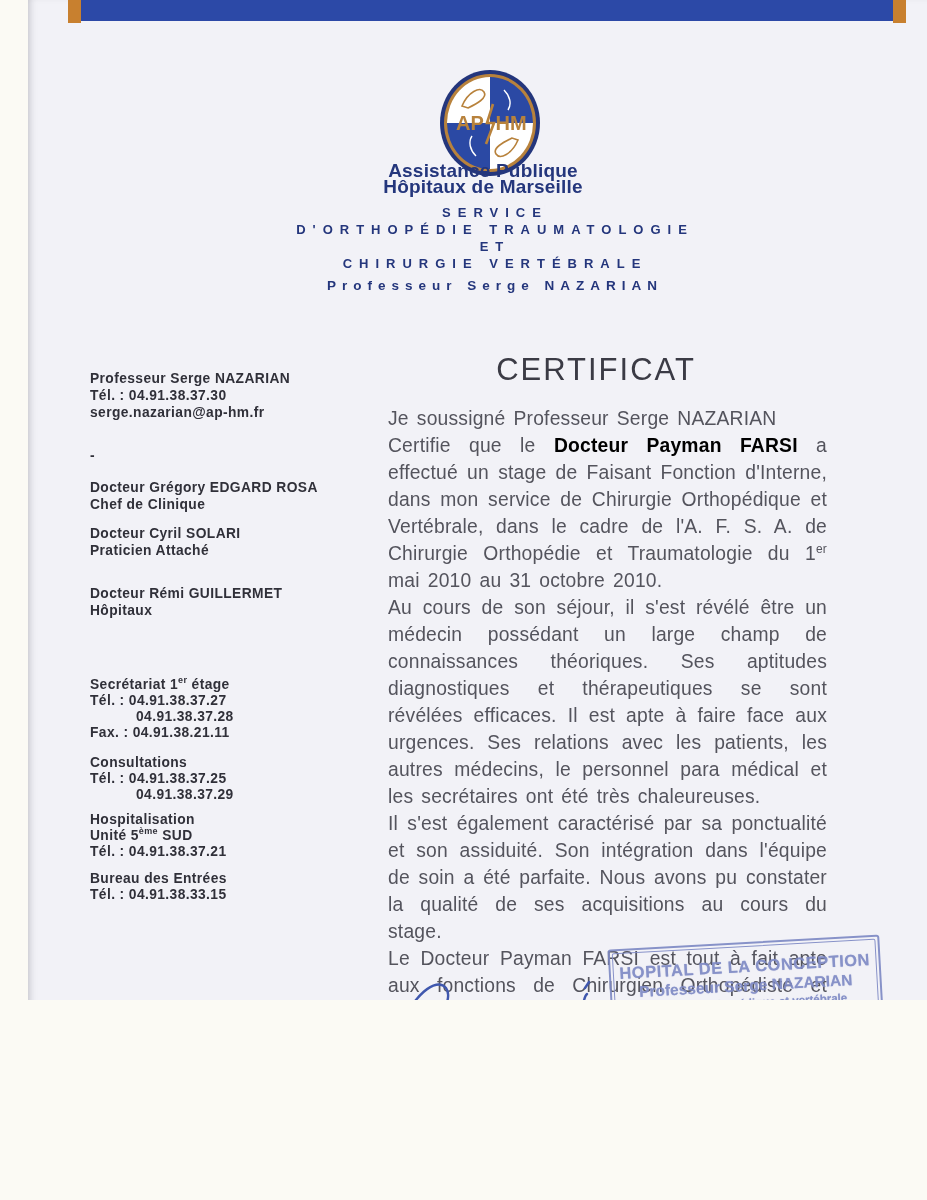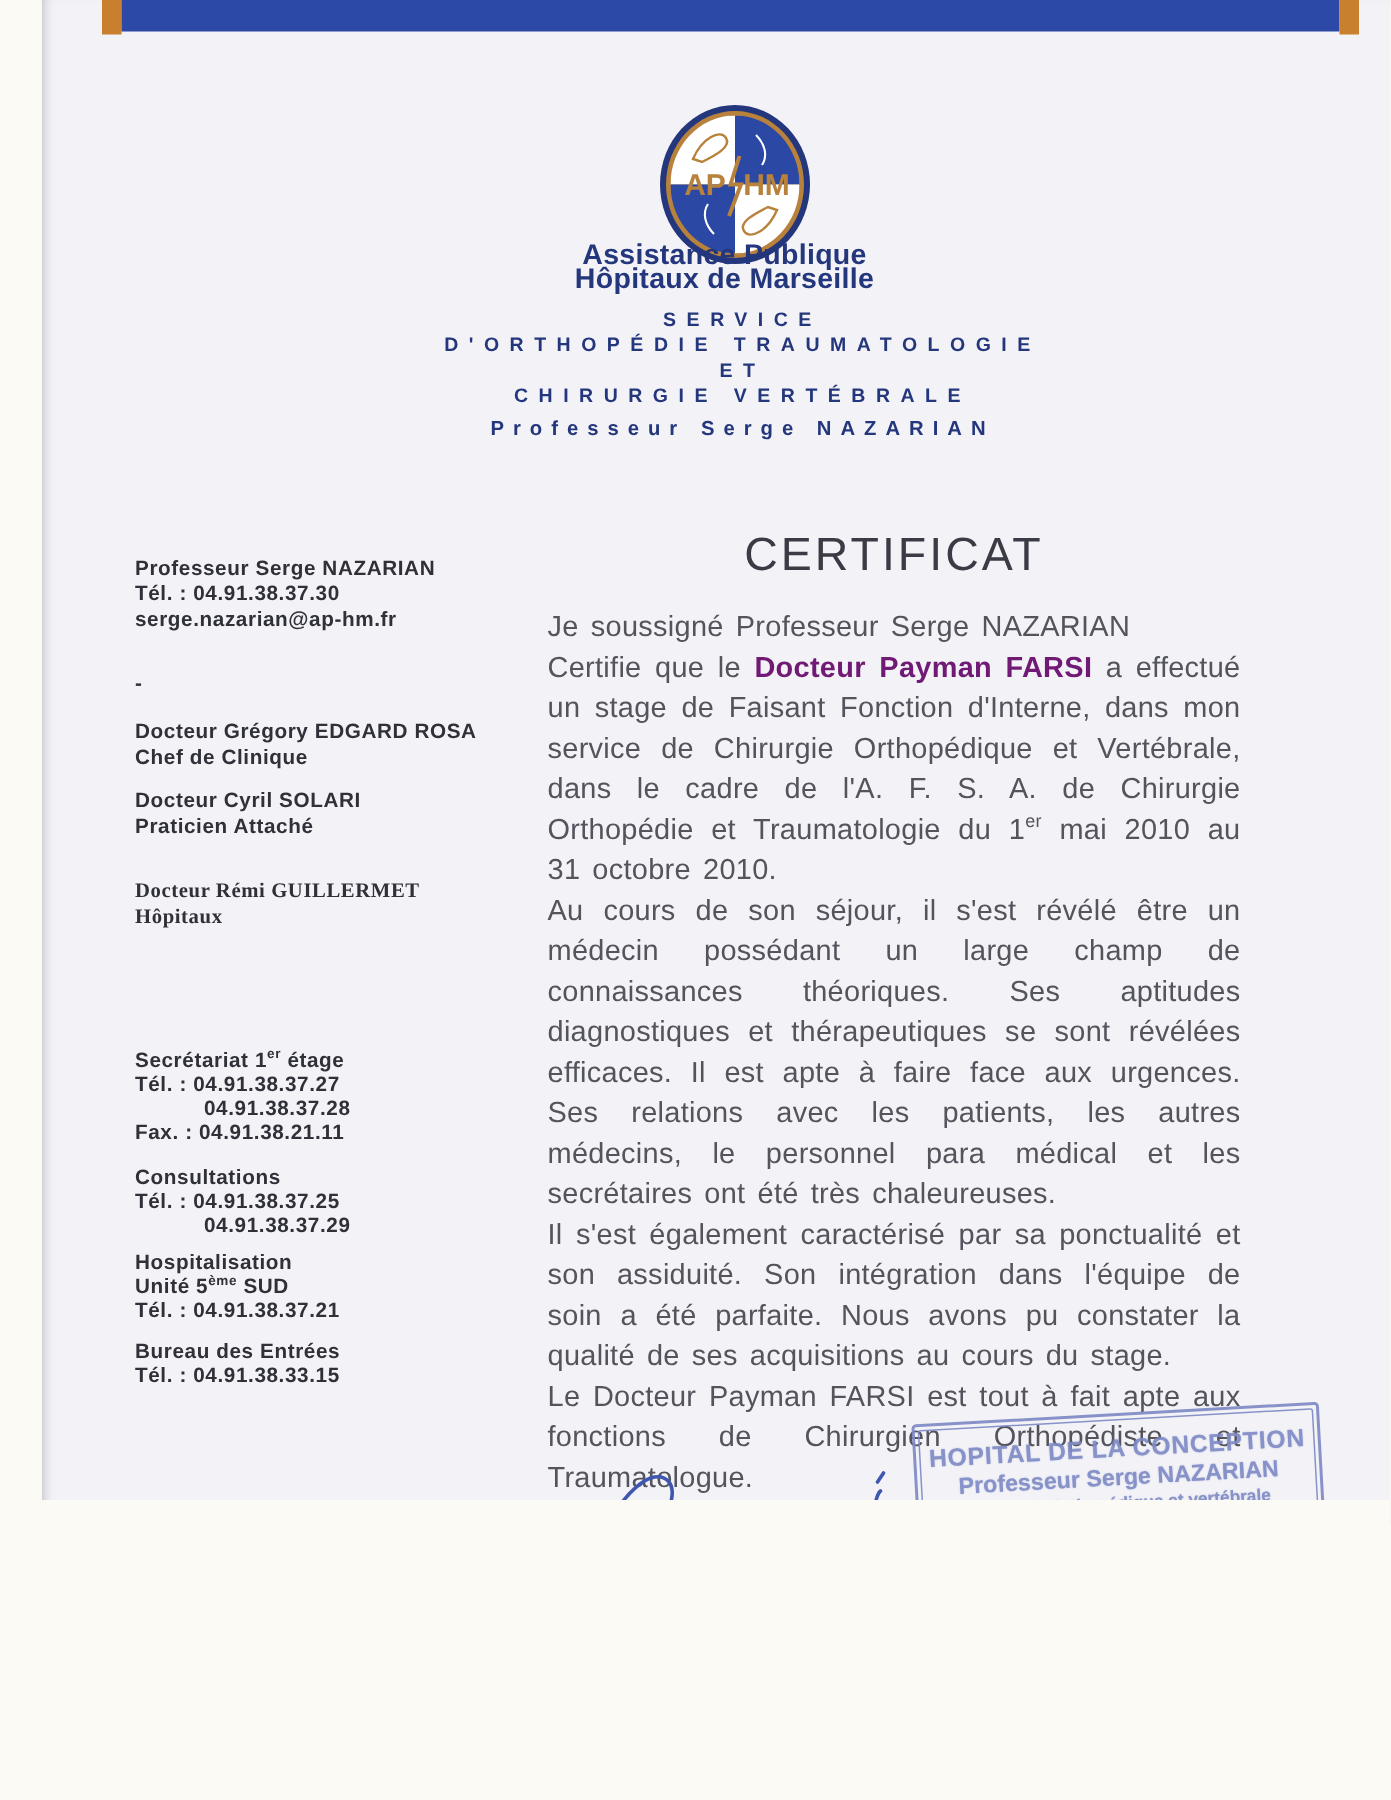--- a/index.html
+++ b/index.html
@@ -30,32 +30,32 @@
            font-weight:bold;font-size:13.8px;line-height:17px;letter-spacing:.4px;}
   .sb{margin:0;}
   .sb .ln{display:block;}
   .sb .indent{padding-left:46px;}
   .sb sup{font-size:9px;vertical-align:super;line-height:0;}
   .sb-prof{margin-bottom:26px;}
   .sb-dash{margin-bottom:15px;}
   .sb-doc1{margin-bottom:24px;}
   .sb-doc2{margin-bottom:12px;}
   .sb-doc3{margin-bottom:26px;}
-  .sb-doc4{margin-bottom:80px;font-family:Liberation Serif, serif;}
+  .sb-doc4{margin-bottom:58px;}
   .sb-tel{line-height:16px;}
   .sb-sec{margin-bottom:14px;}
   .sb-con{margin-bottom:9px;}
   .sb-hos{margin-bottom:11px;}
   
   .main{position:absolute;left:365px;top:352px;width:462px;color:var(--c-body);}
   .title{color:var(--c-title);font-size:31px;font-weight:400;letter-spacing:2px;
          text-align:center;margin-bottom:17px;}
   .bodytext{font-size:19.3px;line-height:27px;letter-spacing:.2px;word-spacing:2.5px;
-            text-align:justify;}
-  .bodytext .b{font-weight:bold;color:#701a75;}
+            text-align:justify;margin-left:23px;}
+  .bodytext .b{font-weight:bold;color:#000000;}
   .bodytext sup{font-size:12px;vertical-align:super;line-height:0;}
   .p1{text-align:left;}
   
   .signature{position:absolute;left:386px;top:968px;width:230px;height:85px;}
   .signame{position:absolute;left:385px;top:1057px;width:300px;color:#3d3d46;
            font-size:16px;letter-spacing:.5px;}
   
   .stamp{position:absolute;left:610px;top:942px;width:272px;height:96px;
          transform:rotate(-3.2deg);border:2.5px solid var(--c-stamp);border-radius:3px;
          padding:2px;opacity:.92;}

